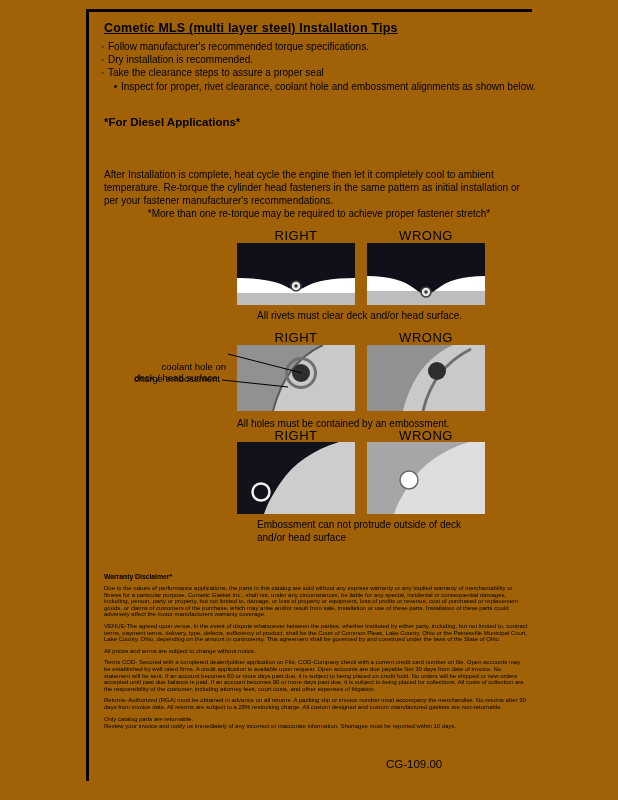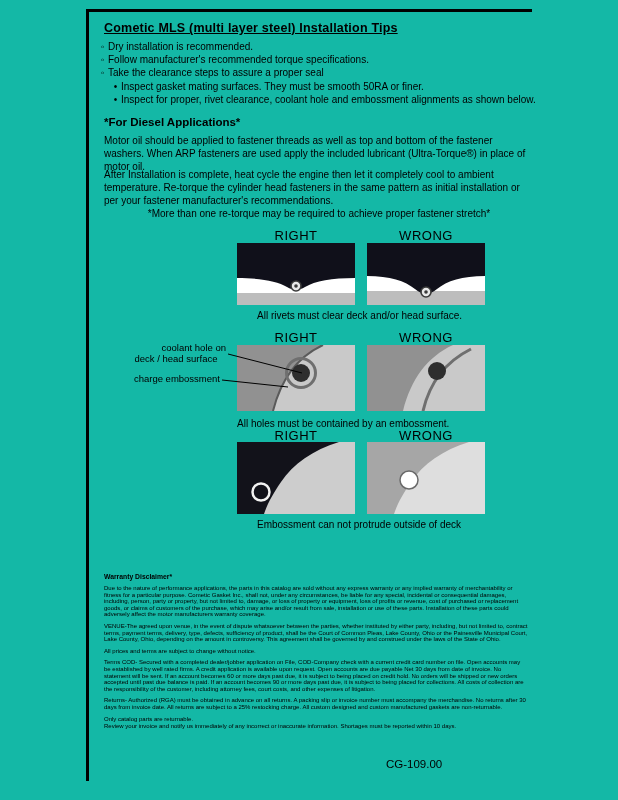--- a/index.html
+++ b/index.html
@@ -1,18 +1,18 @@
 <!DOCTYPE html>
 <html><head>
 <meta charset="utf-8">
 <style>
   * { margin:0; padding:0; box-sizing:border-box; }
   html,body { background:#ffffff; }
   .page {
-    position:relative; width:618px; height:800px; background:#14b8a6;
+    position:relative; width:618px; height:800px; background:#a16207;
     font-family:"Liberation Sans", sans-serif; color:#000; overflow:hidden;
   }
   .border-top { position:absolute; left:86px; top:9px; width:446px; height:3px; background:#000; }
   .border-left { position:absolute; left:86px; top:9px; width:3px; height:772px; background:#000; }
 
   .title { position:absolute; left:104px; top:21px; font-size:12.5px; font-weight:bold; text-decoration:underline; letter-spacing:0.2px; }
 
   .tips { position:absolute; left:97px; top:40px; font-size:10px; line-height:13.2px; width:460px; }
   .tip { white-space:nowrap; }
   .tip .mk { display:inline-block; width:11px; text-align:center; }
@@ -43,29 +43,27 @@
 <body>
 
 <div class="page">
 
   <div class="border-top"></div>
   <div class="border-left"></div>
 
   <div class="title">Cometic MLS (multi layer steel) Installation Tips</div>
 
   <div class="tips">
+    <div class="tip"><span class="mk">◦</span><span>Follow manufacturer's recommended torque specifications.</span></div>
     <div class="tip"><span class="mk">◦</span><span>Dry installation is recommended.</span></div>
-    <div class="tip"><span class="mk">◦</span><span>Follow manufacturer's recommended torque specifications.</span></div>
     <div class="tip"><span class="mk">◦</span><span>Take the clearance steps to assure a proper seal</span></div>
-    <div class="tip sub"><span class="mk">•</span><span>Inspect gasket mating surfaces.  They must be smooth 50RA or finer.</span></div>
     <div class="tip sub"><span class="mk">•</span><span>Inspect for proper, rivet clearance, coolant hole and embossment alignments as shown below.</span></div>
   </div>
 
   <div class="dheading">*For Diesel Applications*</div>
-  <div class="para p1">Motor oil should be applied to fastener threads as well as top and bottom of the fastener washers. When ARP fasteners are used apply the included lubricant (Ultra-Torque®) in place of motor oil.</div>
   <div class="para p2">After Installation is complete, heat cycle the engine then let it completely cool to ambient temperature. Re-torque the cylinder head fasteners in the same pattern as initial installation or per your fastener manufacturer's recommendations.</div>
   <div class="note">*More than one re-torque may be required to achieve proper fastener stretch*</div>
 
   <div class="dglabel" style="left:237px; top:228px;">RIGHT</div>
   <div class="dglabel" style="left:367px; top:228px;">WRONG</div>
 
   <div class="panel" style="left:237px; top:243px;">
     <svg width="118" height="62" viewBox="0 0 118 62">
       <rect width="118" height="62" fill="#ffffff"></rect>
       <rect y="50" width="118" height="12" fill="#bdbdbd"></rect>
@@ -100,21 +98,21 @@
   <div class="panel" style="left:367px; top:345px;">
     <svg width="118" height="66" viewBox="0 0 118 66">
       <rect width="118" height="66" fill="#c9c9c9"></rect>
       <path d="M0,0 H86 C60,12 44,34 36,66 H0 Z" fill="#919191"></path>
       <path d="M104,4 C76,18 62,40 56,66" stroke="#6f6f6f" stroke-width="3" fill="none"></path>
       <circle cx="70" cy="26" r="9" fill="#2e2e2e"></circle>
     </svg>
   </div>
 
   <div class="calloutlabel" style="left:126px; top:343px; width:100px;">
-    <span style="display:block;">coolant hole on</span>
+    <span style="display:block;margin-top:19px;">coolant hole on</span>
     <span style="display:block;text-align:center;">deck / head surface</span>
   </div>
   <div class="calloutlabel" style="left:114px; top:374px; width:106px;">charge embossment</div>
 
   <svg class="connectors" width="90" height="42" viewBox="0 0 90 42">
     <line x1="8" y1="4" x2="82" y2="23" stroke="#000" stroke-width="1"></line>
     <line x1="2" y1="30" x2="68" y2="37" stroke="#000" stroke-width="1"></line>
   </svg>
 
   <div class="caption" style="top:417px;">All holes must be contained by an embossment.</div>
@@ -132,20 +130,21 @@
   <div class="panel" style="left:367px; top:442px;">
     <svg width="118" height="72" viewBox="0 0 118 72">
       <rect width="118" height="72" fill="#dedede"></rect>
       <path d="M0,0 H102 C76,8 56,22 44,40 C35,53 30,63 27,72 H0 Z" fill="#a6a6a6"></path>
       <circle cx="42" cy="38" r="9" fill="#ffffff" stroke="#6a6a6a" stroke-width="1.5"></circle>
     </svg>
   </div>
 
   <div class="caption" style="top:518px;">
     <span>Embossment can not protrude outside of deck</span>
+    <span>and/or head surface</span>
   </div>
 
   <div class="warranty">
     <div class="whead">Warranty Disclaimer*</div>
     <p>Due to the nature of performance applications, the parts in this catalog are sold without any express warranty or any implied warranty of merchantability or fitness for a particular purpose.  Cometic Gasket Inc., shall not, under any circumstances, be liable for any special, incidental or consequential damages, including, person, party or property, but not limited to, damage, or loss of property or equipment, loss of profits or revenue, cost of purchased or replacement goods, or claims of customers of the purchase, which may arise and/or result from sale, installation or use of these parts.  Installation of these parts could adversely affect the motor manufacturers warranty coverage.</p>
     <p>VENUE-The agreed upon venue, in the event of dispute whatsoever between the parties, whether instituted by either party, including, but not limited to, contract terms, payment terms, delivery, type, defects, sufficiency of product, shall be the Court of Common Pleas, Lake County, Ohio or the Painesville Municipal Court, Lake County, Ohio, depending on the amount in controversy.  This agreement shall be governed by and construed under the laws of the State of Ohio.</p>
     <p>All prices and terms are subject to change without notice.</p>
     <p>Terms COD- Secured with a completed dealer/jobber application on File, COD-Company check with a current credit card number on file.  Open accounts may be established by well rated firms.  A credit application is available upon request.  Open accounts are due payable Net 30 days from date of invoice.  No statement will be sent.  If an account becomes 60 or more days past due, it is subject to being placed on credit hold.  No orders will be shipped or new orders accepted until past due balance is paid.  If an account becomes 90 or more days past due, it is subject to being placed for collections.  All costs of collection are the responsibility of the customer, including attorney fees, court costs, and other expenses of litigation.</p>
     <p>Returns- Authorized (RGA) must be obtained in advance on all returns.  A packing slip or invoice number must accompany the merchandise.  No returns after 30 days from invoice date.  All returns are subject to a 25% restocking charge.  All custom designed and custom manufactured gaskets are non-returnable.</p>
     <p style="margin-bottom:1px;">Only catalog parts are returnable.</p>

